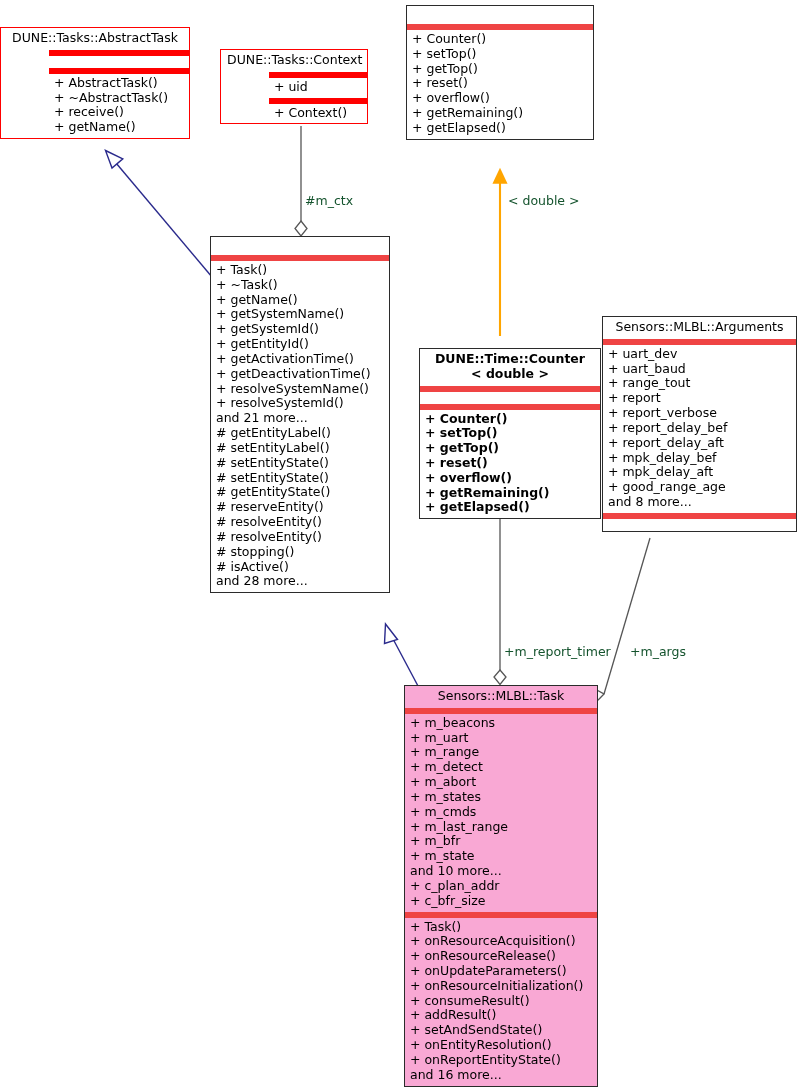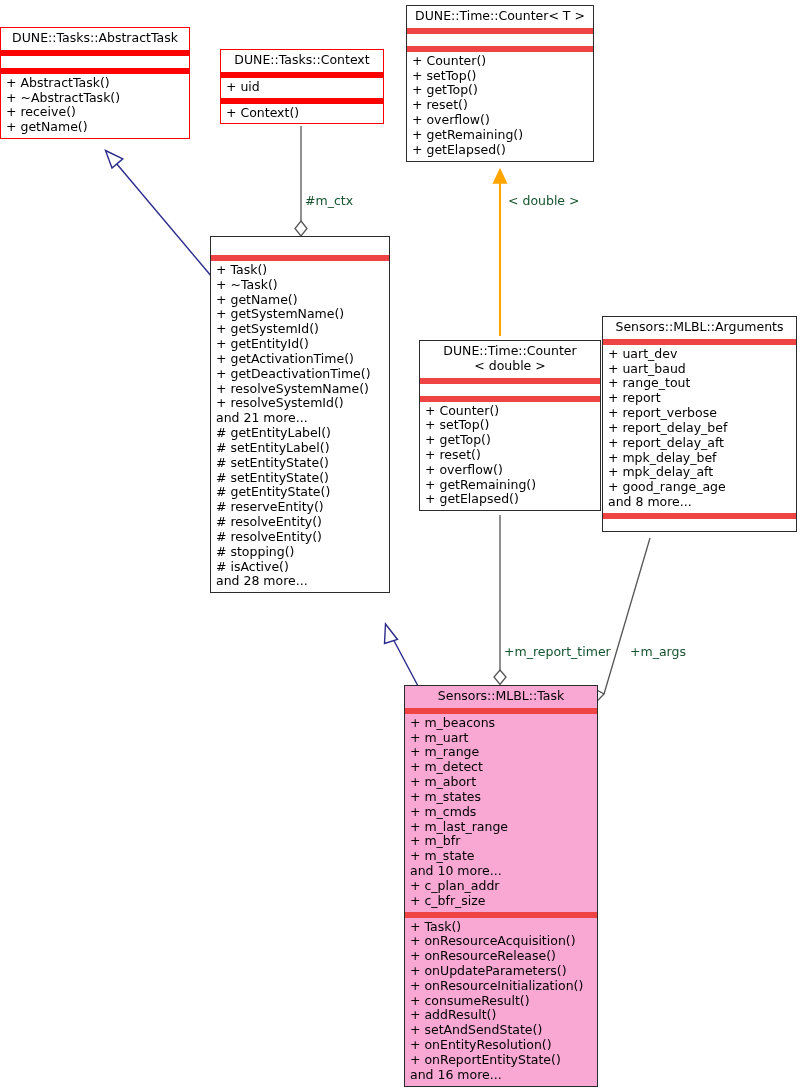--- a/index.html
+++ b/index.html
@@ -39,20 +39,21 @@
   }
   .compartment {
     box-sizing: border-box;
     padding: 2px 5px 3px 5px;
   }
   .compartment + .compartment {
     border-top: 6px solid #ef4444;
   }
   .uml-box.red .compartment + .compartment {
     border-top-color: #ff0000;
+    margin-left: 48px;
   }
   .title-comp {
     text-align: center;
     padding: 3px 6px 4px 6px;
     font-size: 12.5px;
     color: #000000;
     line-height: 1.18;
     white-space: pre-line;
   }
   .member-line {
@@ -118,32 +119,31 @@
     <div class="compartment title-comp">DUNE::Tasks::AbstractTask</div>
     <div class="compartment empty-comp"></div>
     <div class="compartment">
       <div class="member-line">+ AbstractTask()</div>
       <div class="member-line">+ ~AbstractTask()</div>
       <div class="member-line">+ receive()</div>
       <div class="member-line">+ getName()</div>
     </div>
   </div>
 
-  <div class="uml-box red" style="left:220px; top:49px; width:164px;">
+  <div class="uml-box red" style="left:220px; top:49px; width:148px;">
     <div class="compartment title-comp">DUNE::Tasks::Context</div>
     <div class="compartment">
       <div class="member-line">+ uid</div>
     </div>
     <div class="compartment">
       <div class="member-line">+ Context()</div>
     </div>
   </div>
 
   <div class="uml-box" style="left:406px; top:5px; width:188px;">
-    <div class="compartment title-comp">DUNE::Time::Counter&lt; T &gt;</div>
     <div class="compartment empty-comp"></div>
     <div class="compartment">
       <div class="member-line">+ Counter()</div>
       <div class="member-line">+ setTop()</div>
       <div class="member-line">+ getTop()</div>
       <div class="member-line">+ reset()</div>
       <div class="member-line">+ overflow()</div>
       <div class="member-line">+ getRemaining()</div>
       <div class="member-line">+ getElapsed()</div>
     </div>
@@ -170,21 +170,21 @@
       <div class="member-line"># getEntityState()</div>
       <div class="member-line"># reserveEntity()</div>
       <div class="member-line"># resolveEntity()</div>
       <div class="member-line"># resolveEntity()</div>
       <div class="member-line"># stopping()</div>
       <div class="member-line"># isActive()</div>
       <div class="member-line">and 28 more...</div>
     </div>
   </div>
 
-  <div class="uml-box" style="left:419px; top:340px; width:182px;">
+  <div class="uml-box" style="left:419px; top:348px; width:182px;font-weight:bold;">
     <div class="compartment title-comp">DUNE::Time::Counter
 &lt; double &gt;</div>
     <div class="compartment empty-comp"></div>
     <div class="compartment">
       <div class="member-line">+ Counter()</div>
       <div class="member-line">+ setTop()</div>
       <div class="member-line">+ getTop()</div>
       <div class="member-line">+ reset()</div>
       <div class="member-line">+ overflow()</div>
       <div class="member-line">+ getRemaining()</div>

